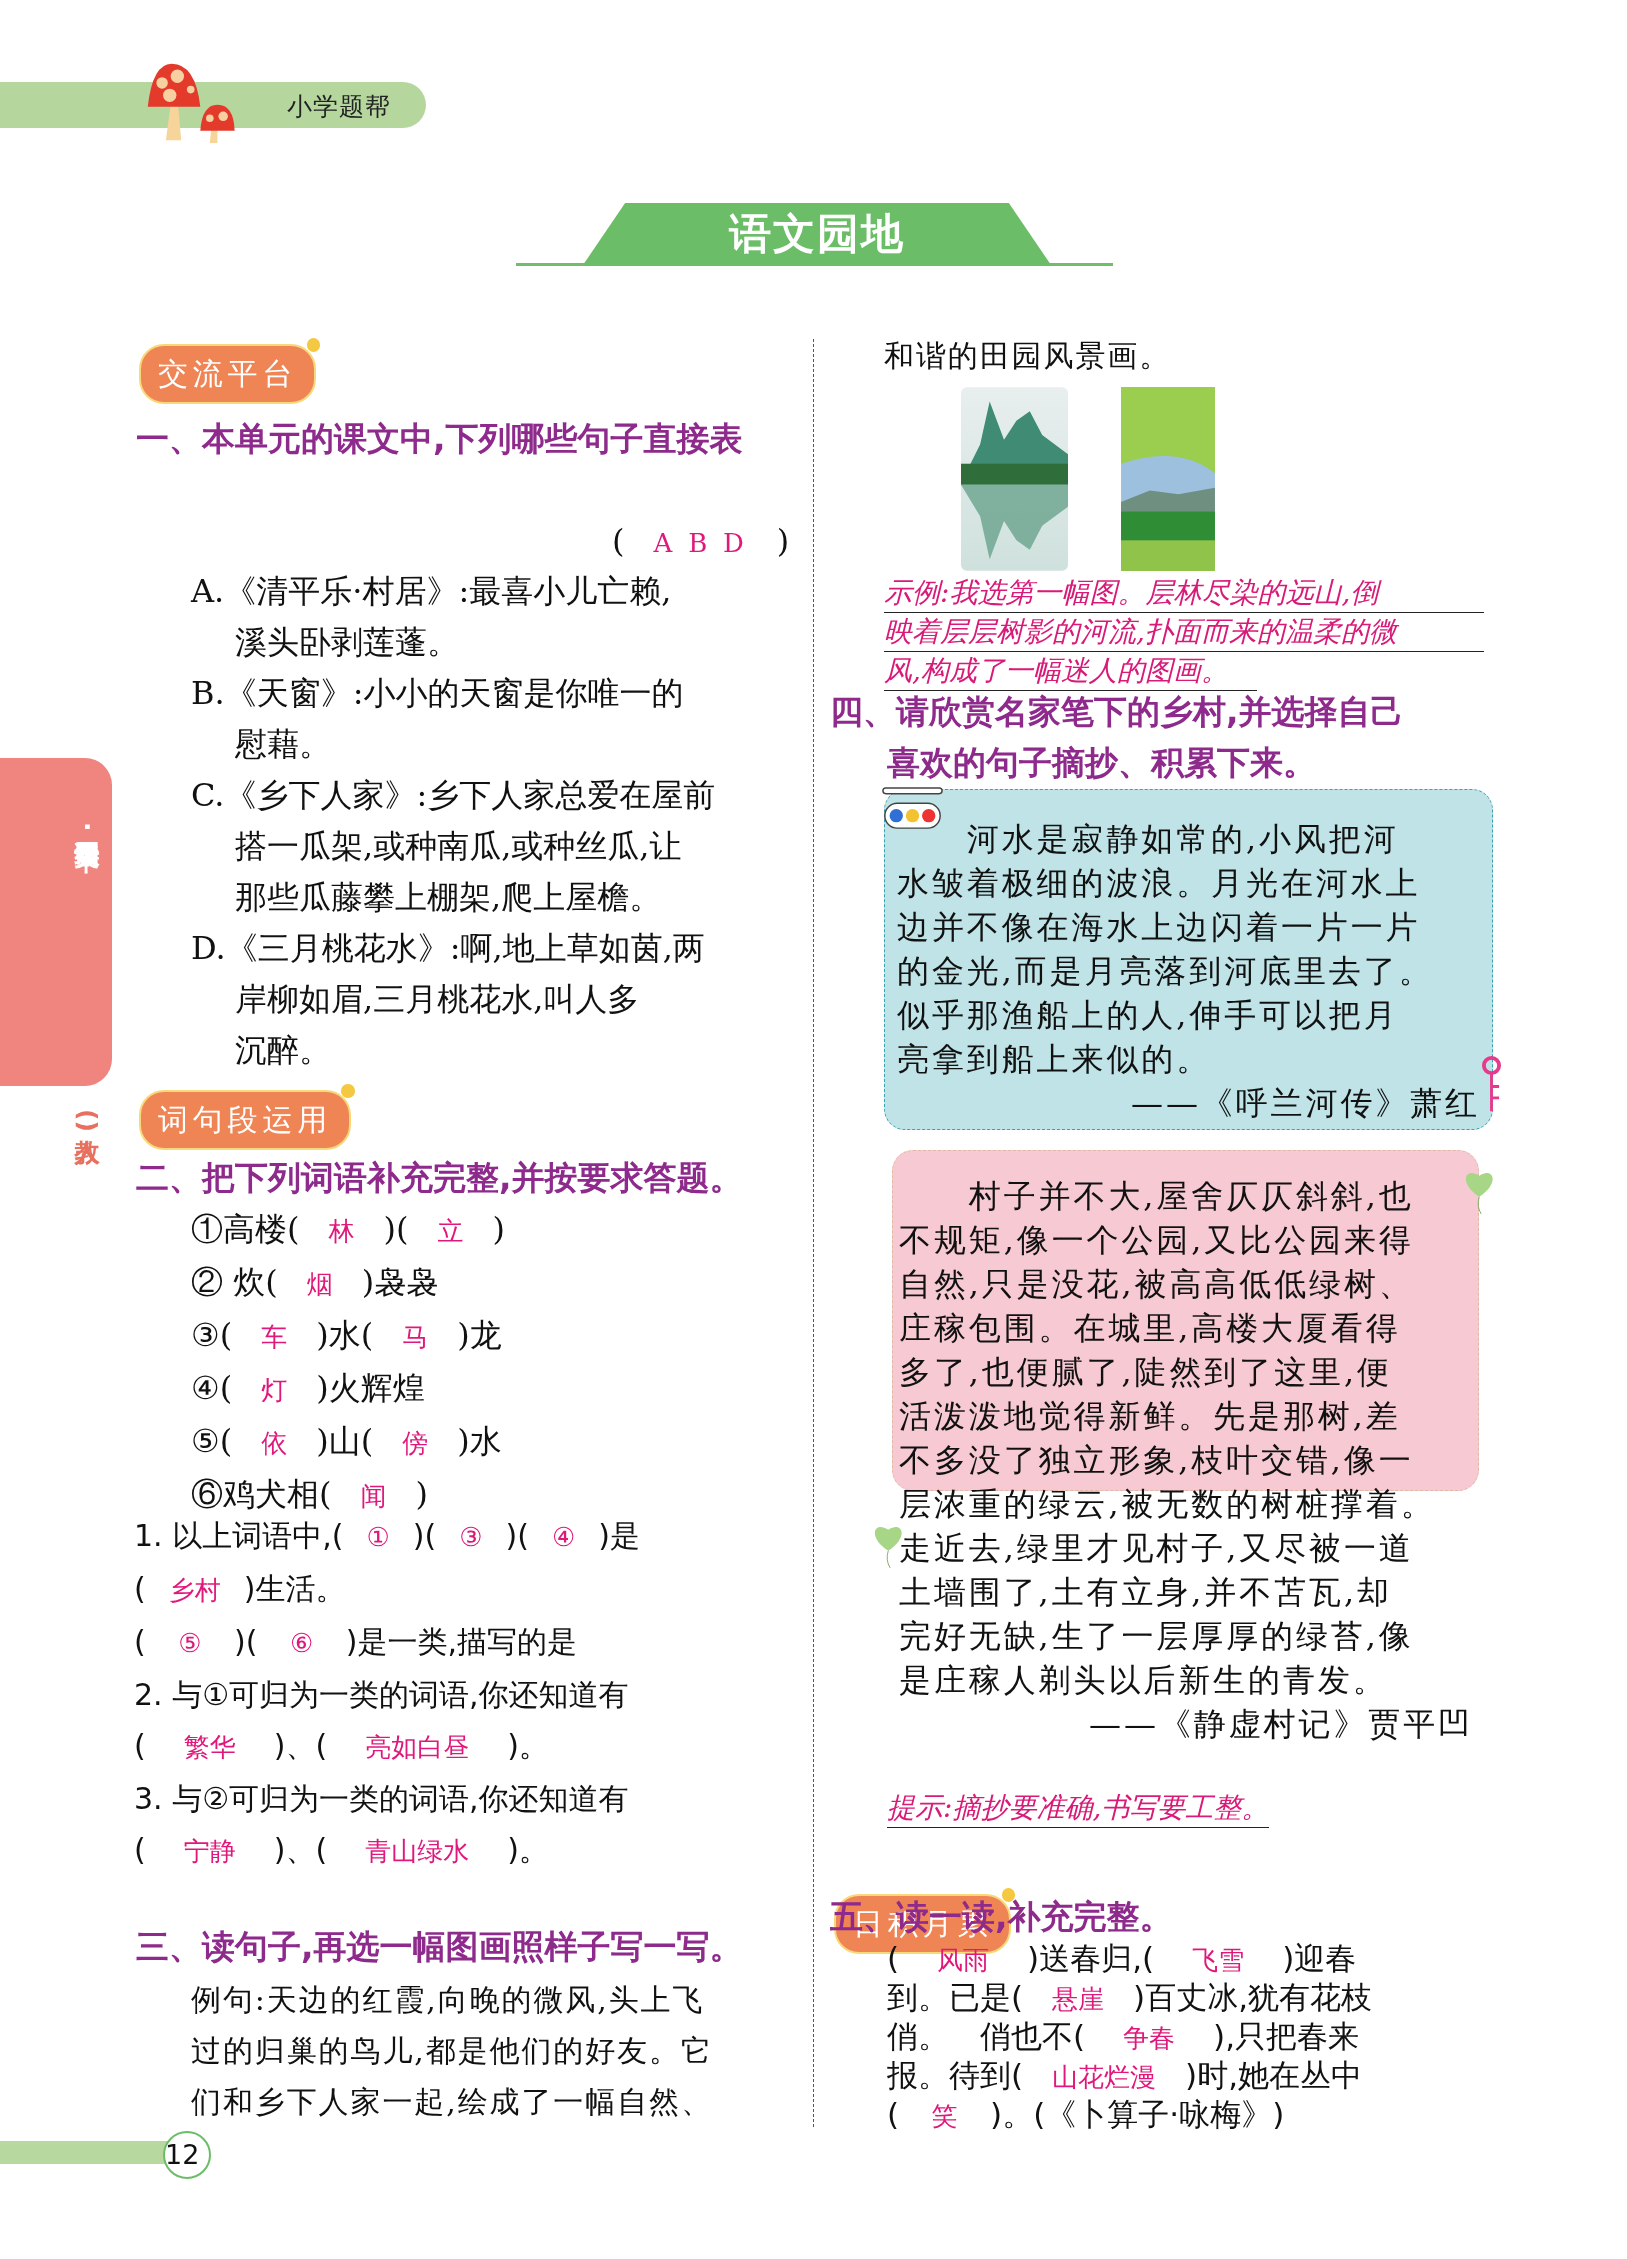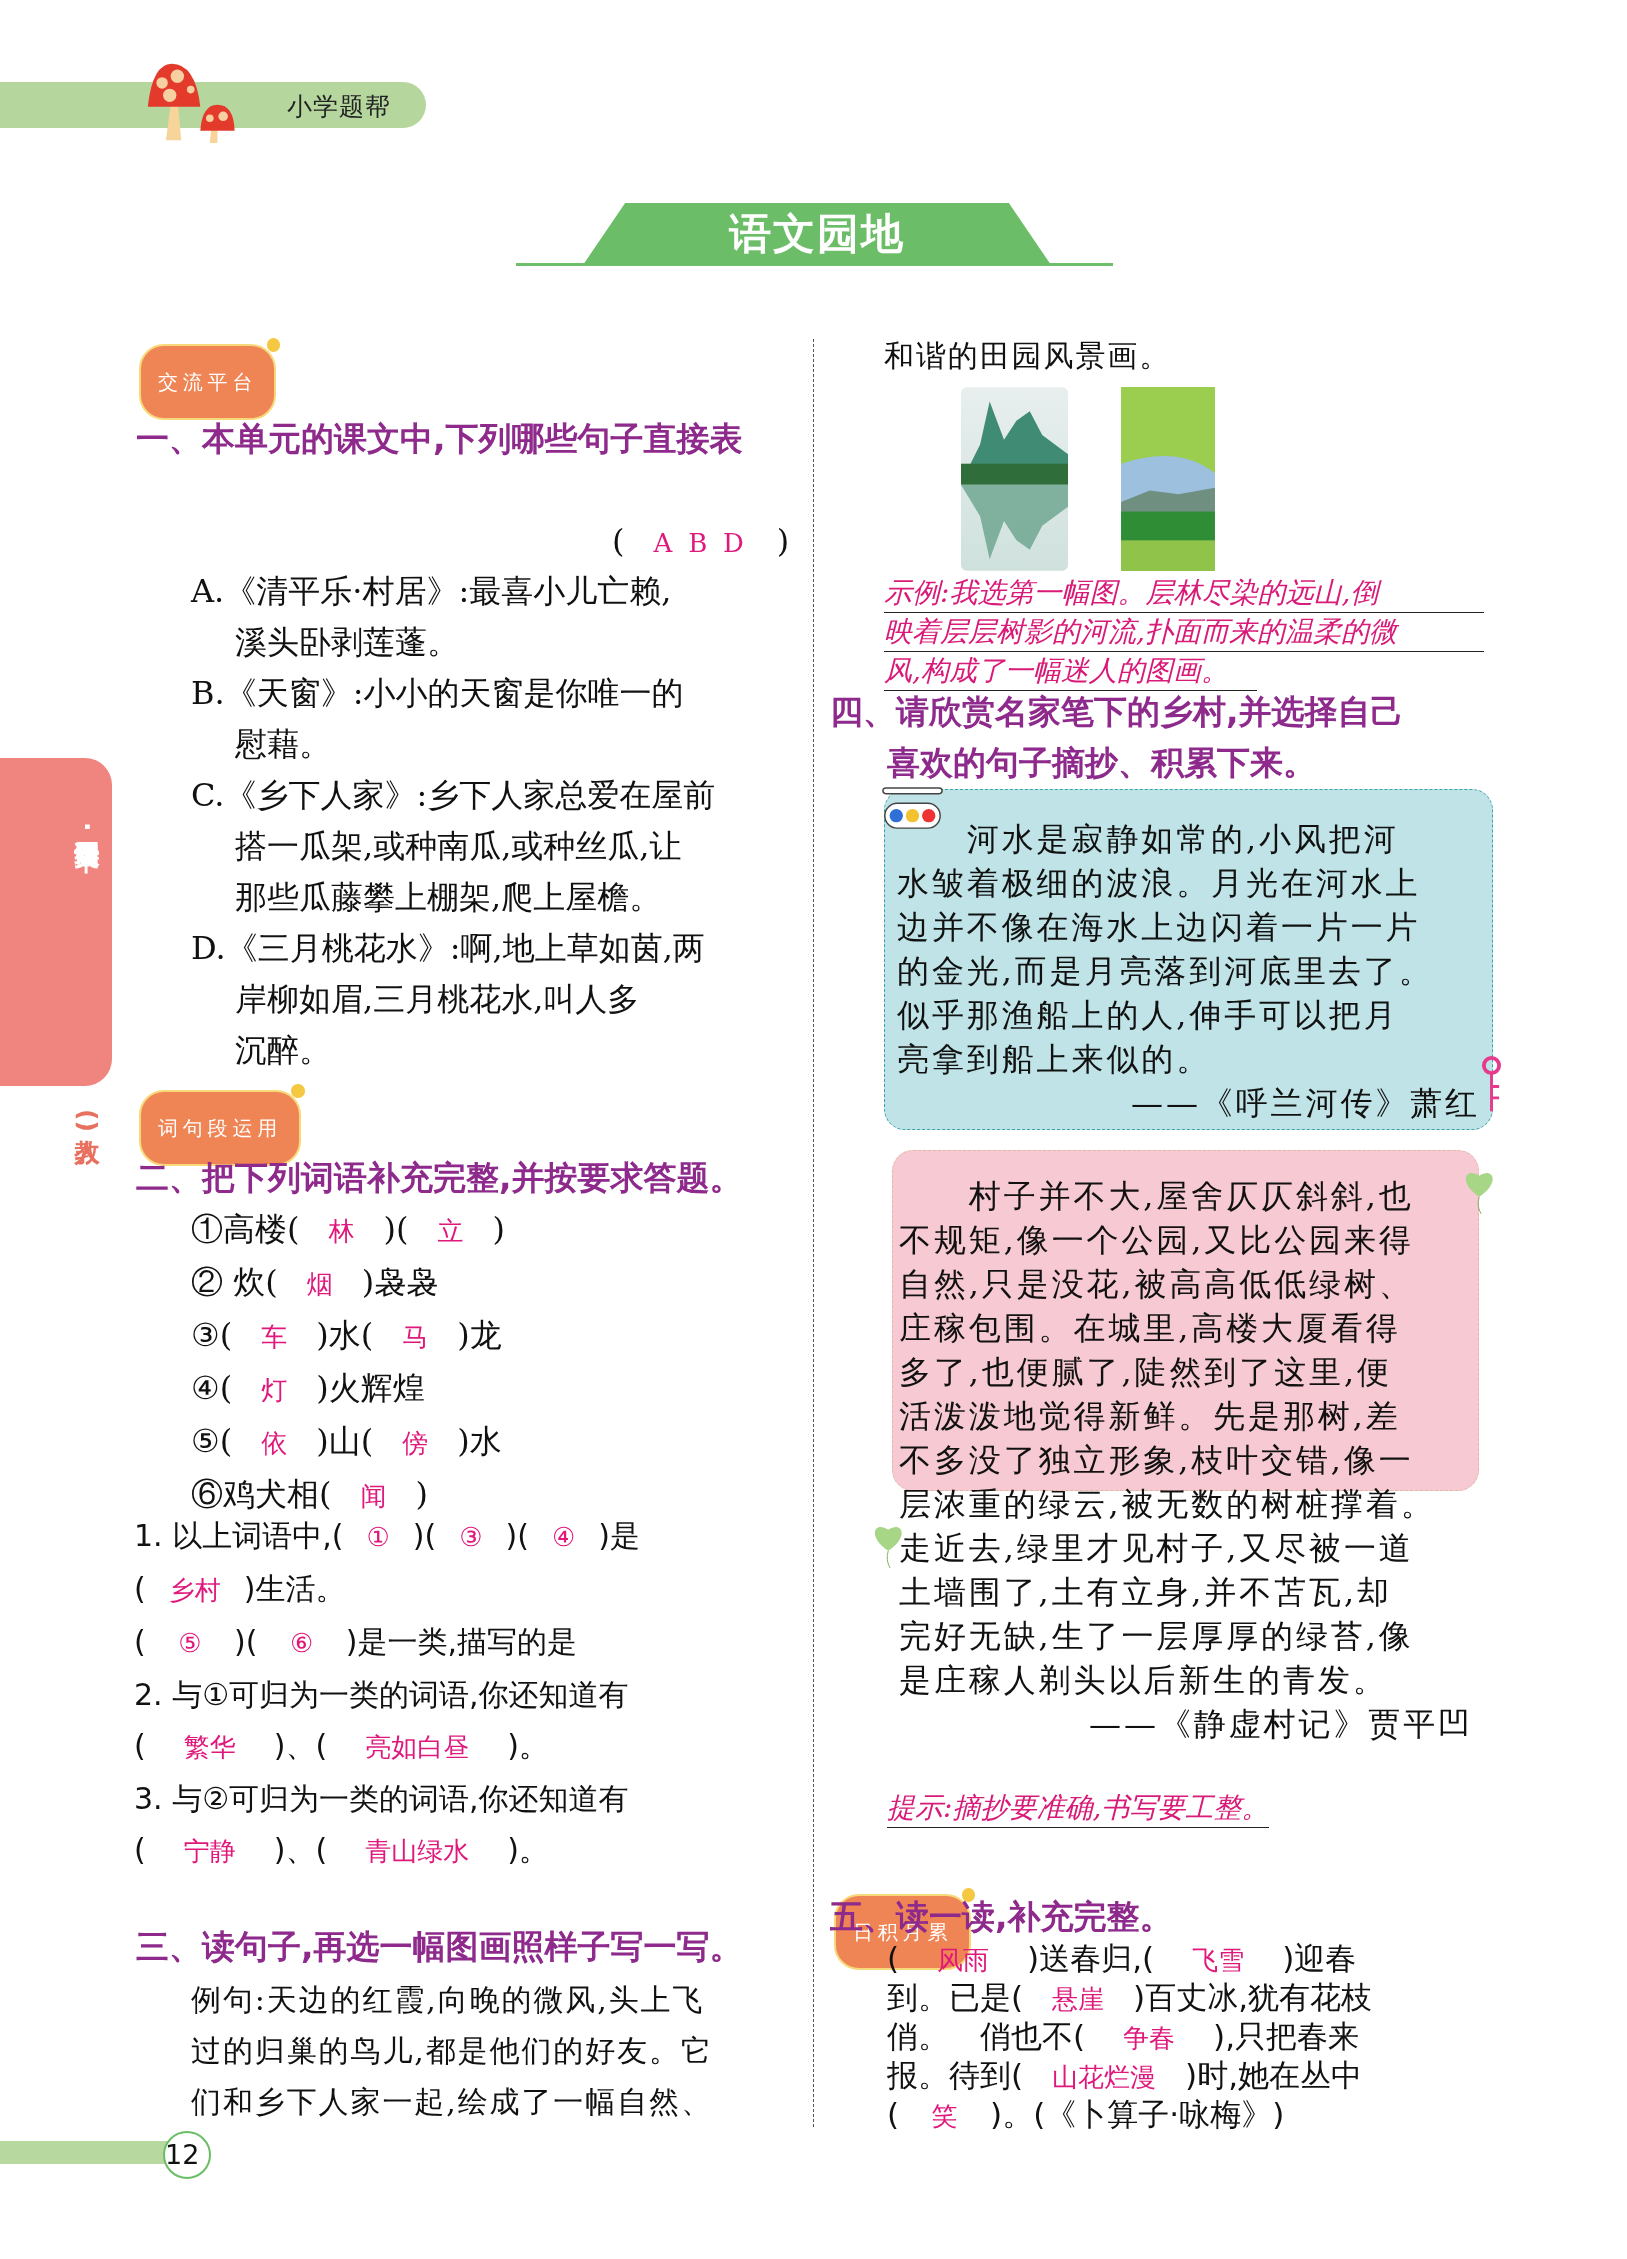--- a/index.html
+++ b/index.html
@@ -18,22 +18,22 @@
      font-family:"DejaVu Sans",sans-serif;font-weight:bold;font-size:42px;letter-spacing:1.9px;}
   
   .side-tab{left:0;top:758px;width:112px;height:328px;background:#f0857f;border-radius:0 27px 27px 0;}
   .side-text{left:69px;top:822px;width:32.5px;color:#fff;font-family:"DejaVu Sans",sans-serif;font-weight:bold;
      font-size:25px;line-height:30px;text-align:center;}
   .side-sub{left:69px;top:1109px;width:32.5px;color:#e8705f;font-family:"DejaVu Sans",sans-serif;font-weight:bold;
      font-size:25px;line-height:29px;text-align:center;}
   
   .divider{left:813px;top:339px;width:0;height:1788px;border-left:1.9px dashed #555;}
   
-  .badge{height:48px;padding:12px 17px;background:#ef8455;border:2.9px solid #f8d97a;border-radius:25px;
-     color:#fff;font-family:"DejaVu Sans",sans-serif;font-size:20px;line-height:48px;letter-spacing:4.8px;}
+  .badge{height:48px;padding:4px 17px;background:#ef8455;border:2.9px solid #f8d97a;border-radius:25px;
+     color:#fff;font-family:"DejaVu Sans",sans-serif;font-size:30px;line-height:48px;letter-spacing:4.8px;}
   .badge::after{content:"";position:absolute;right:-5.7px;top:-7.6px;width:13.4px;height:13.4px;background:#f5c842;border-radius:50%;}
   
   .qh{font-family:"DejaVu Sans",sans-serif;font-weight:bold;color:#8e2a8c;font-size:33px;line-height:51px;}
   .body{font-size:32px;line-height:51px;color:#111;}
   .ans{color:#e0187c;font-family:"DejaVu Serif",serif;font-size:26px;}
   .ex{color:#d81a78;font-size:28px;line-height:38px;font-style:italic;}
   .ul{border-bottom:1.9px solid #222;}
   
   .box-blue{left:884px;top:789px;width:607px;height:339px;background:#bfe3e6;border:1.9px dashed #3aa3b0;border-radius:21px;}
   .box-pink{left:892px;top:1150px;width:585px;height:339px;background:#f6c9d3;border:1.9px dashed #e2b7a4;border-radius:21px;}

